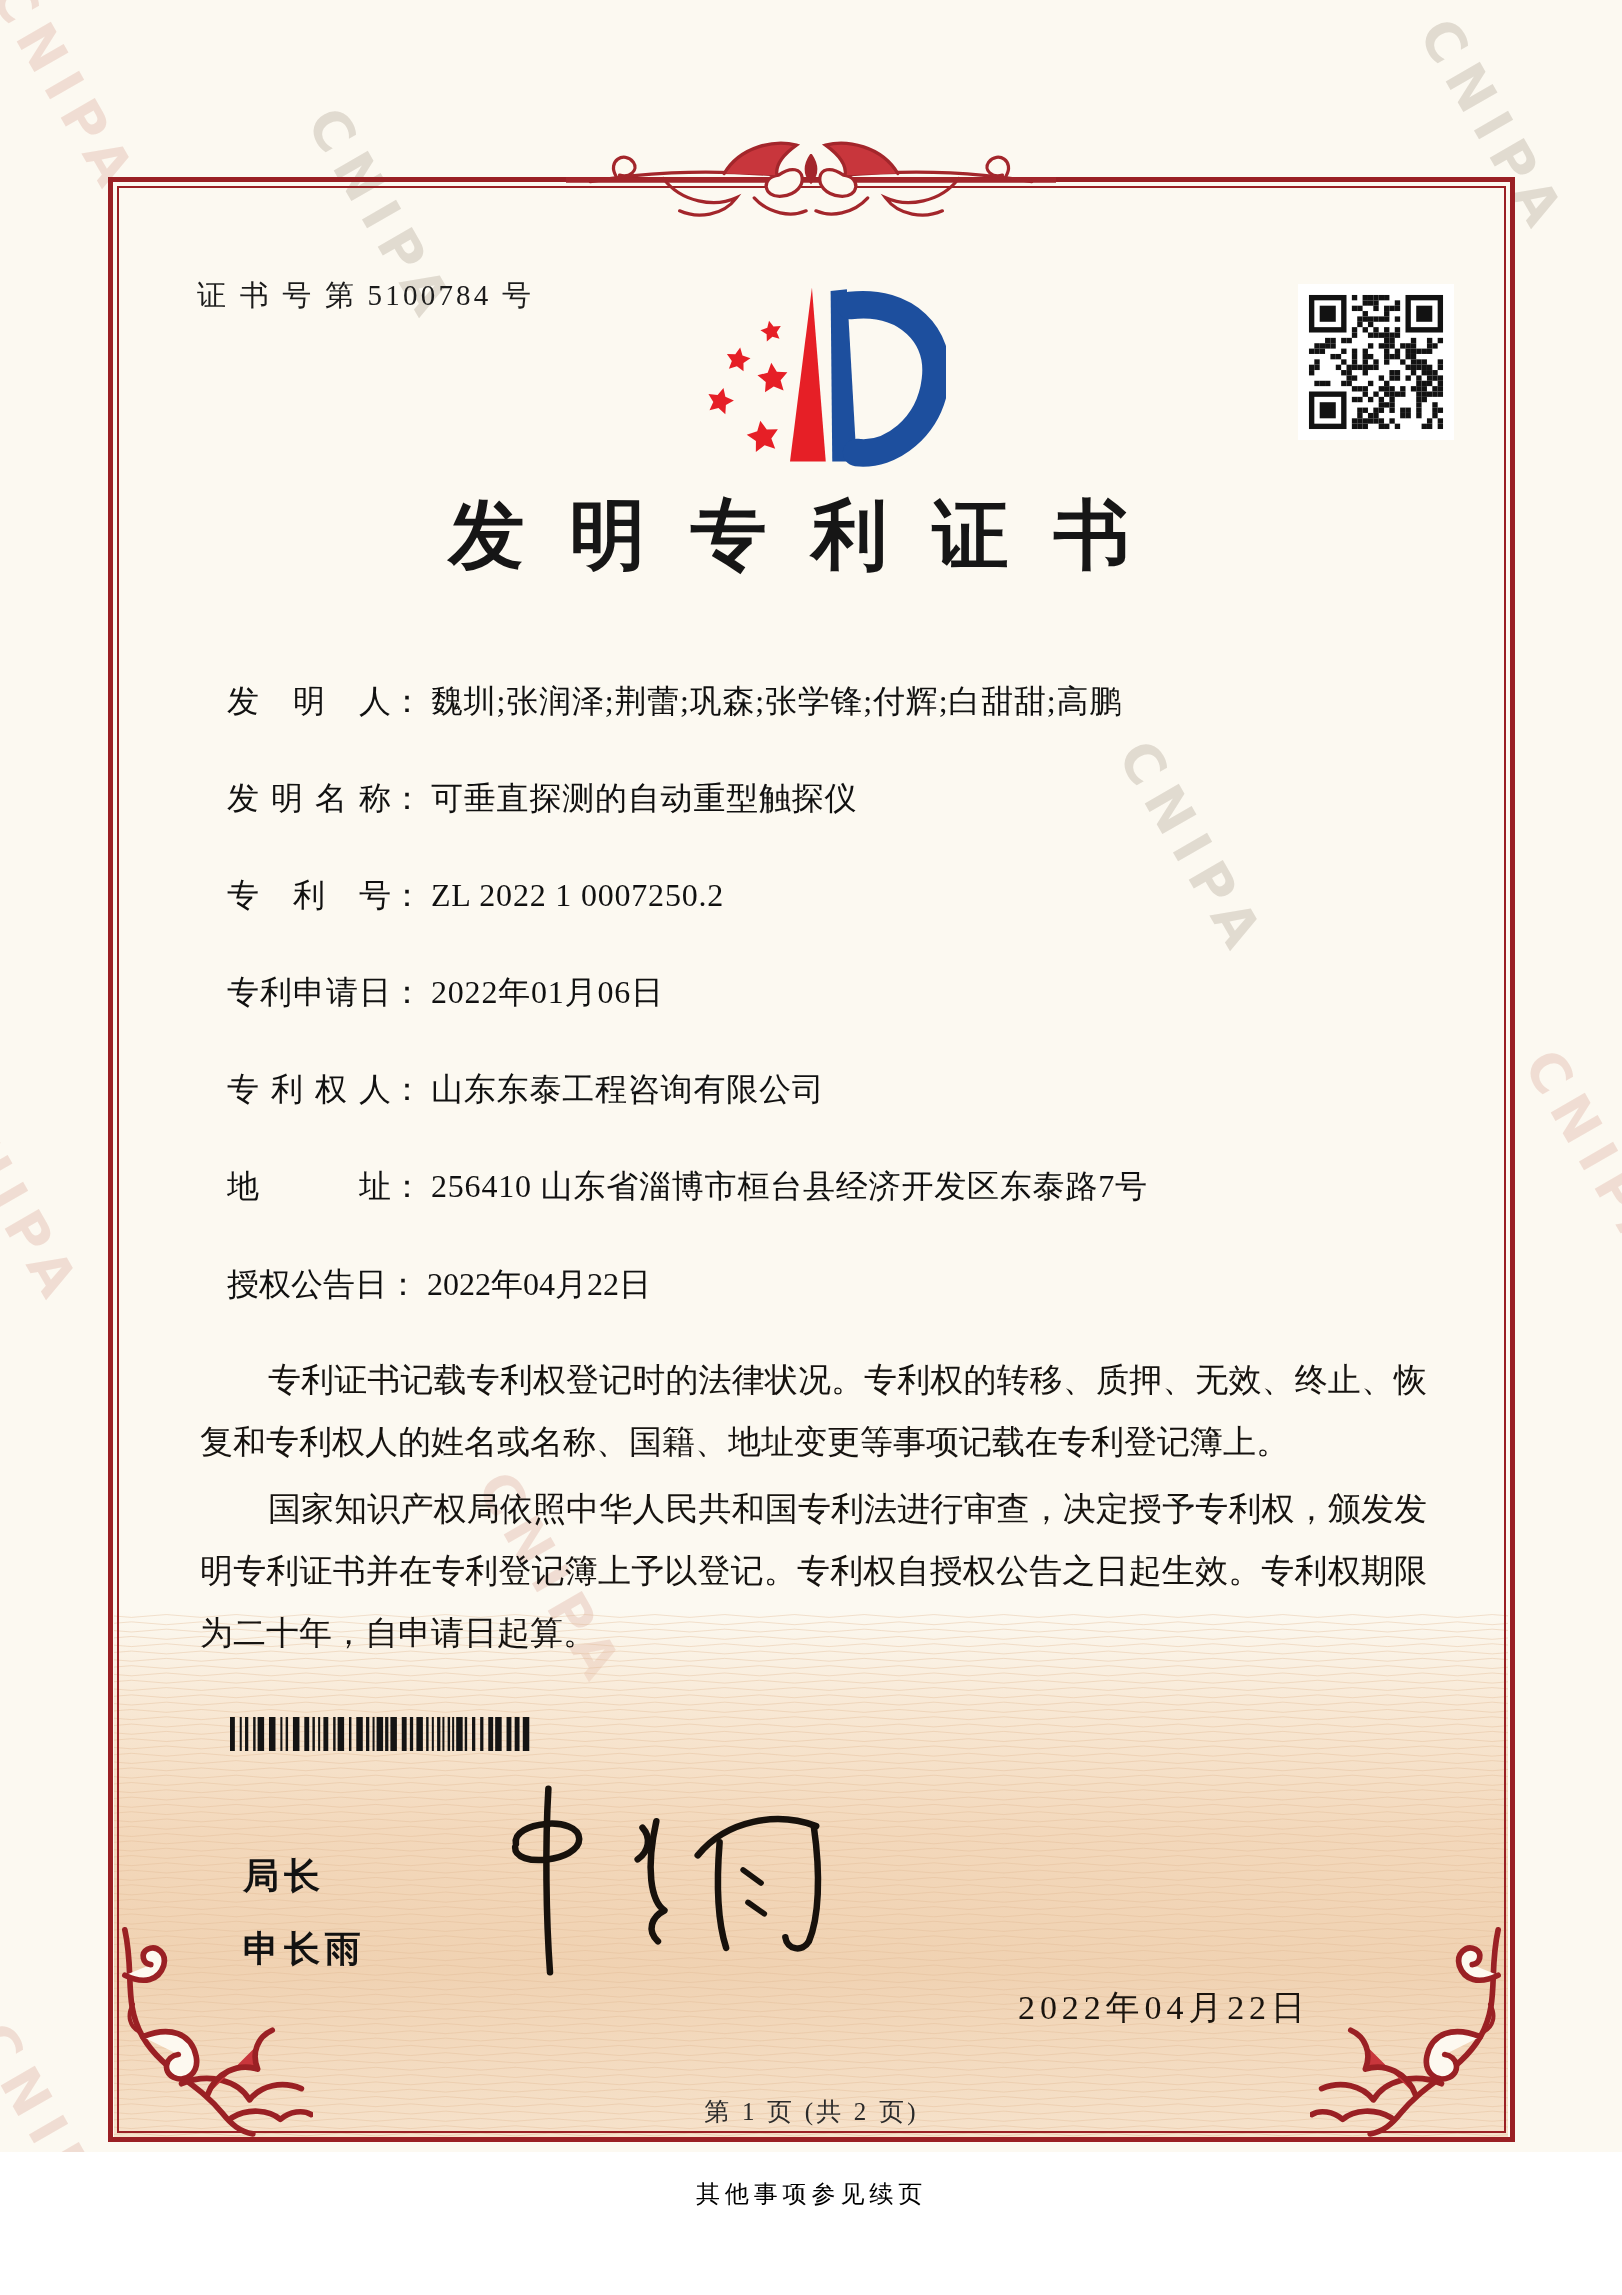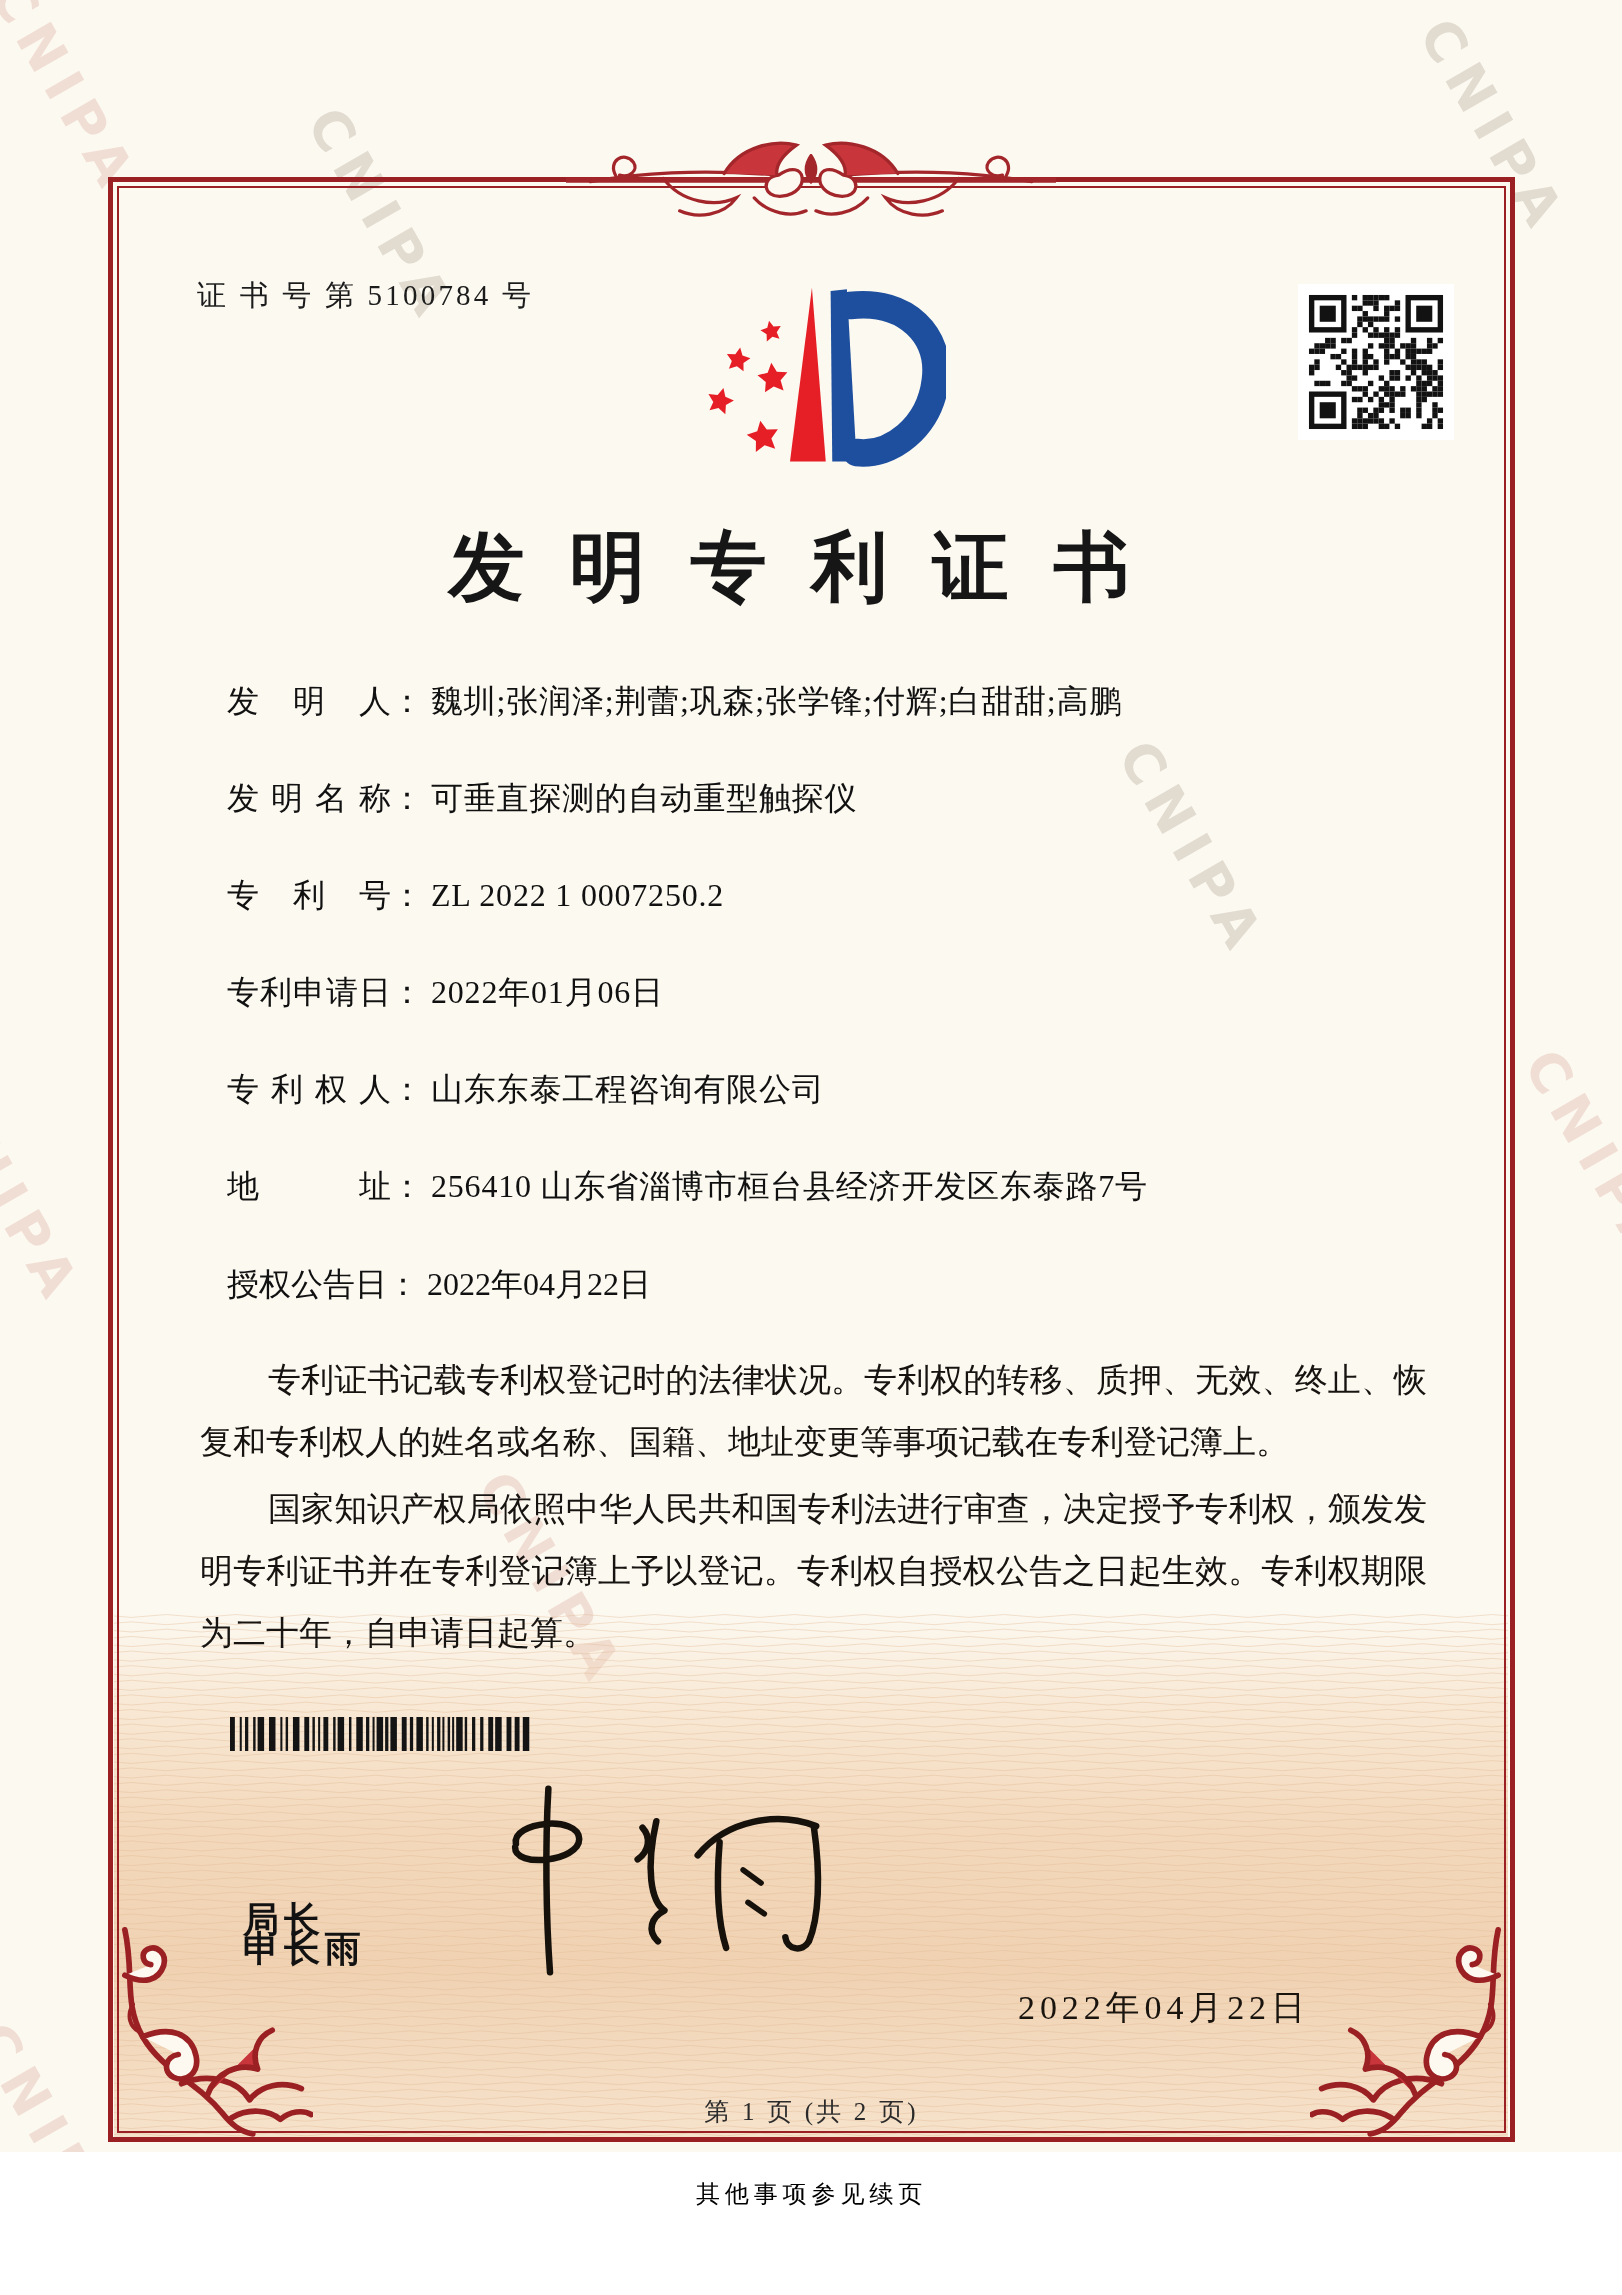--- a/index.html
+++ b/index.html
@@ -36,21 +36,20 @@
   
   .cert-no{
     position:absolute;left:197px;top:276px;font-size:29px;letter-spacing:3.2px;color:#1c1c1c;
   }
   .logo{position:absolute;left:686px;top:256px;width:260px;height:229px;}
   .qr{position:absolute;left:1298px;top:284px;width:156px;height:156px;background:#fff;}
   .title{
     position:absolute;left:0;top:485px;width:1623px;text-align:center;
     font-size:76px;font-weight:700;letter-spacing:45px;box-sizing:border-box;
     color:#161616;
-    margin-top:32px;
   }
   
   .fields{position:absolute;left:227px;top:680px;width:1201px;font-size:32px;}
   .frow{height:97px;line-height:42px;white-space:nowrap;}
   .flabel{display:inline-block;width:164px;text-align:justify;text-align-last:justify;vertical-align:top;}
   .fcolon{display:inline-block;vertical-align:top;}
   .fvalue{display:inline-block;margin-left:8px;vertical-align:top;letter-spacing:0.8px;}
   .grant-row{position:absolute;left:227px;top:1263px;width:1201px;font-size:32px;white-space:nowrap;}
   .grant-right{position:absolute;left:631px;top:0;}
   
@@ -59,21 +58,21 @@
     font-size:33px;line-height:62px;text-align:justify;color:#161310;
   }
   .paras p{margin:0 0 4.9px 0;text-indent:68px;}
   
   .barcode{position:absolute;left:230px;top:1717px;width:307px;height:34px;}
   .signer-title,.signer-name{
     position:absolute;left:243px;
     font-family:"Liberation Sans","DejaVu Sans",sans-serif;
     font-weight:700;font-size:36px;color:#121212;letter-spacing:4.9px;
   }
-  .signer-title{top:1896px;}
+  .signer-title{top:1852px;}
   .signer-name{top:1925px;}
   .signature{position:absolute;left:451px;top:1779px;width:422px;height:203px;}
   .issue-date{position:absolute;left:1018px;top:1985px;font-size:34px;letter-spacing:4.9px;color:#1a140e;}
   .page-info{
     position:absolute;left:0;top:2095px;width:1623px;text-align:center;
     font-size:25px;letter-spacing:3.2px;color:#2a2a2a;
   }
   .foot-note{
     position:absolute;left:0;top:2178px;width:1623px;text-align:center;
     font-size:24px;letter-spacing:4.9px;color:#000000;

